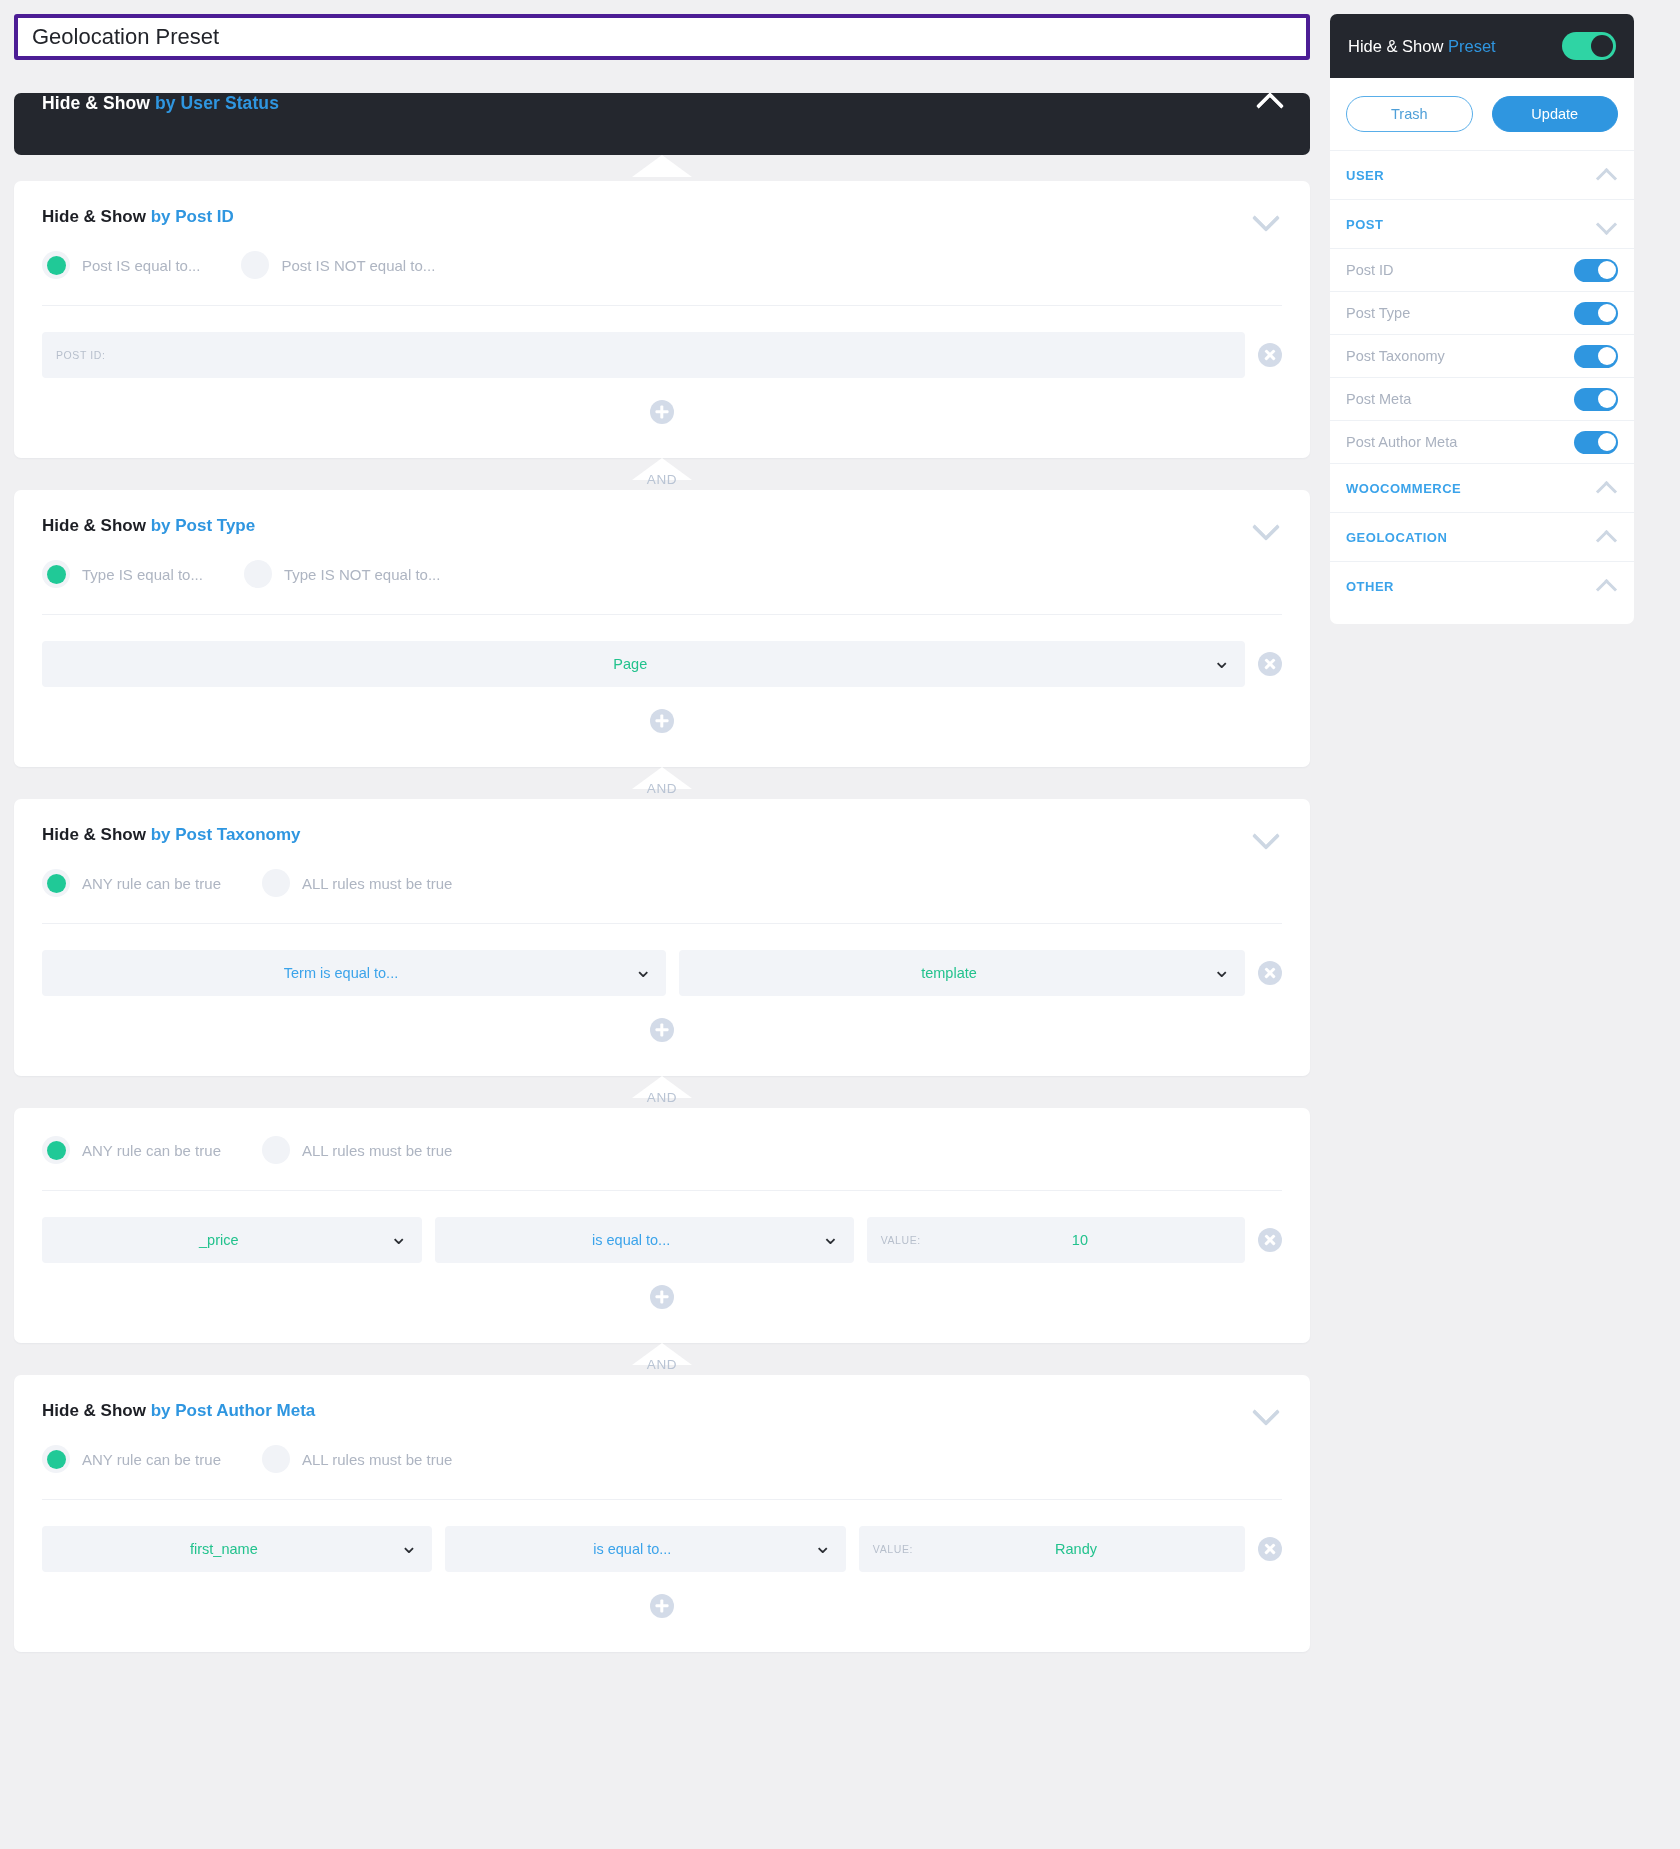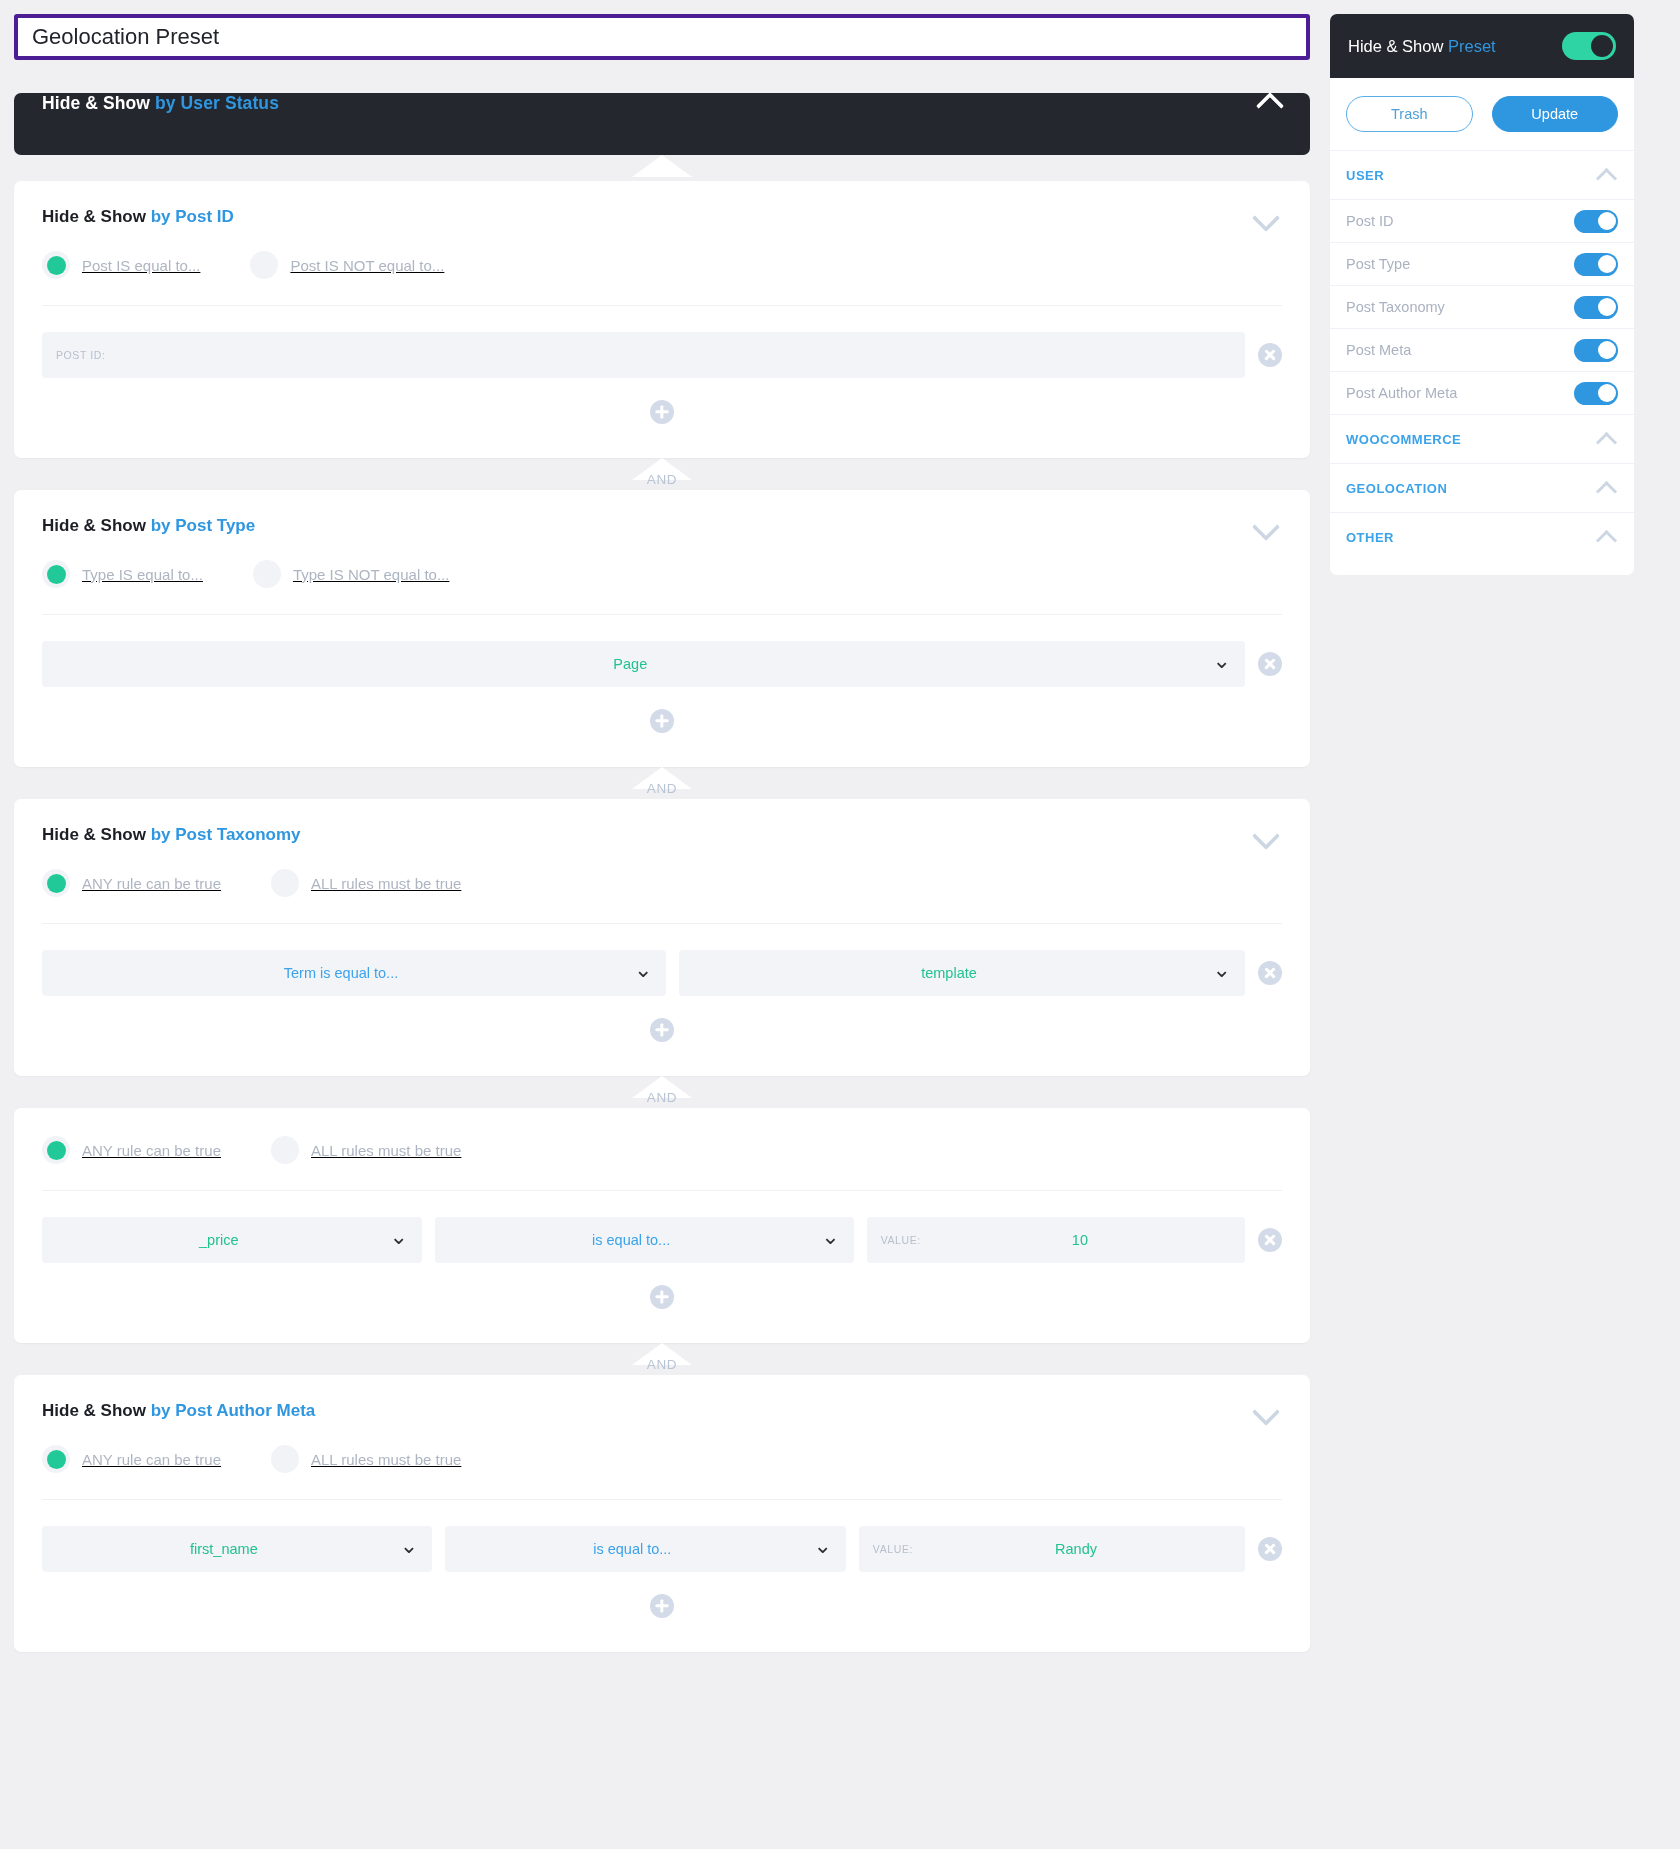--- a/index.html
+++ b/index.html
@@ -125,23 +125,22 @@
     font-size: 17px;
     font-weight: bold;
     color: #1d1f25;
   }
   .card-title .blue { color: #2f96e0; font-weight: bold; }
 
   
   .radio-row {
     display: flex;
     align-items: center;
-    gap: 16px;
+    gap: 7px;
     padding: 2px 0 26px 0;
-    text-decoration: underline;
   }
   .radio-opt {
     display: flex;
     align-items: center;
     gap: 12px;
     margin-right: 34px;
   }
   .radio-dot {
     width: 28px; height: 28px;
     border-radius: 50%;
@@ -599,20 +598,24 @@
     <div class="sb-body">
       <div class="sb-actions">
         <div class="btn btn-trash">Trash</div>
         <div class="btn btn-update">Update</div>
       </div>
       <div id="sb-groups-host">
           <div class="sb-group">
             <span class="g-label">USER</span>
             <span class="sb-chev"></span>
           </div>
+          <div class="sb-group">
+            <span class="g-label">POST</span>
+            <span class="sb-chev down"></span>
+          </div>
           <div class="sb-item">
             <span class="i-label">Post ID</span>
             <div class="mini-toggle">
               <div class="knob"></div>
             </div>
           </div>
           <div class="sb-item">
             <span class="i-label">Post Type</span>
             <div class="mini-toggle">
               <div class="knob"></div>

